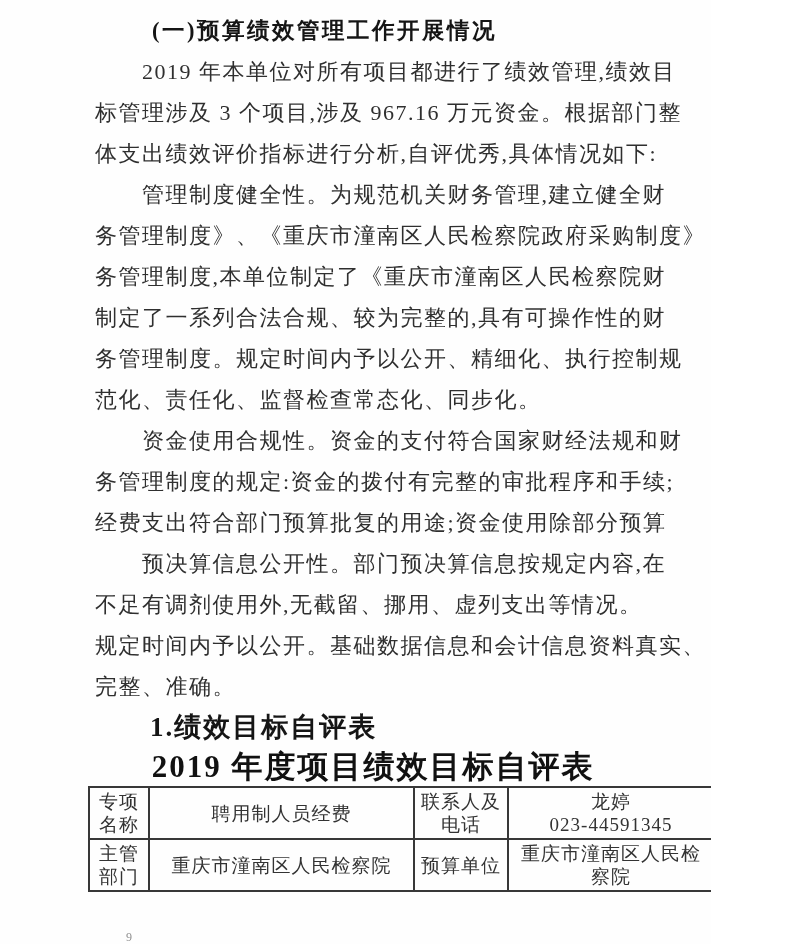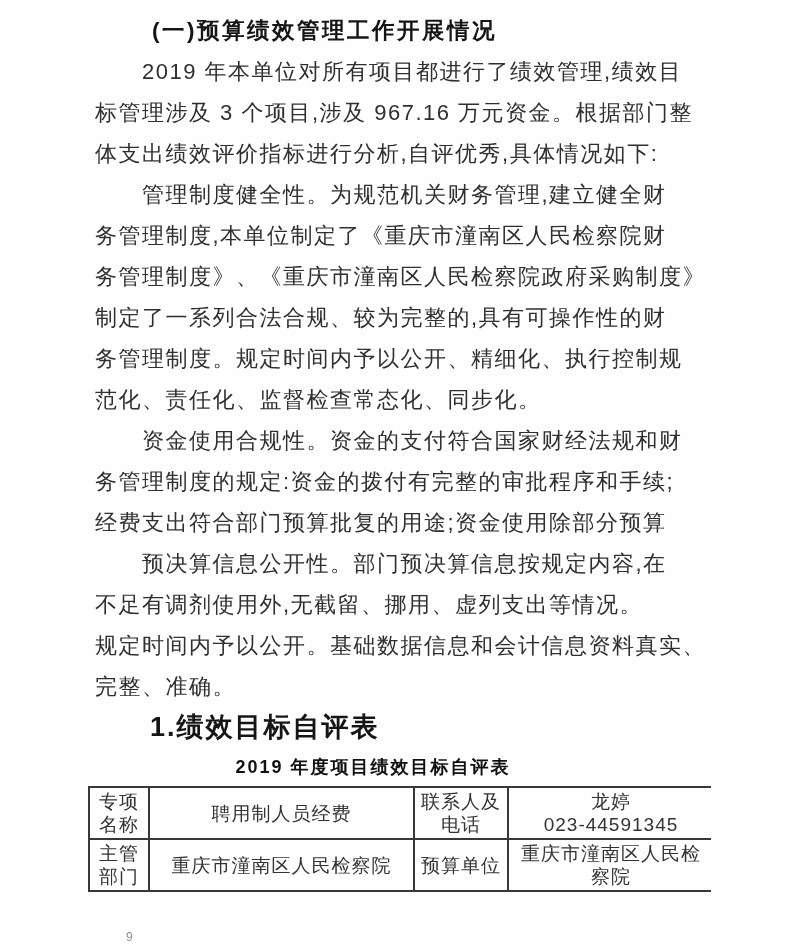--- a/index.html
+++ b/index.html
@@ -1,21 +1,21 @@
 <!DOCTYPE html>
 <html><head>
 <meta charset="utf-8">
 <style>
   * { margin:0; padding:0; box-sizing:border-box; }
   html,body { background:#ffffff; }
   .page {
     position:relative;
     width:711px; height:944px;
     background:#fefefe;
-    font-family:Liberation Sans, sans-serif;
+    font-family:Liberation Serif, serif;
     color:#2f2f2f;
     overflow:hidden;
   }
   .content {
     padding:10px 76px 0 95px; 
   }
   .line {
     height:41px; line-height:41px;
     font-size:22px; letter-spacing:1.5px;
     white-space:nowrap;
@@ -30,21 +30,21 @@
   }
   .sub-heading {
     height:41px; line-height:41px;
     font-size:27px; font-weight:700;
     letter-spacing:2px; color:#151515;
     padding-left:55px; white-space:nowrap;
   }
   .table-title {
     height:38px; line-height:38px;
     text-align:center;
-    font-size:18px; font-weight:700;
+    font-size:31px; font-weight:700;
     letter-spacing:2px; color:#111111;margin-left:35px;
   }
   table.selfeval {
     border-collapse:collapse;
     table-layout:fixed;
     margin-left:88px;
     width:625px;
   }
   table.selfeval td {
     border:2px solid #383838;
@@ -72,22 +72,22 @@
 <div class="page">
   <div class="content">
 
     <div class="sec-heading">(一)预算绩效管理工作开展情况</div>
 
     <div class="line indent">2019 年本单位对所有项目都进行了绩效管理,绩效目</div>
     <div class="line">标管理涉及 3 个项目,涉及 967.16 万元资金。根据部门整</div>
     <div class="line">体支出绩效评价指标进行分析,自评优秀,具体情况如下:</div>
 
     <div class="line indent">管理制度健全性。为规范机关财务管理,建立健全财</div>
+    <div class="line">务管理制度》、《重庆市潼南区人民检察院政府采购制度》</div>
     <div class="line">务管理制度,本单位制定了《重庆市潼南区人民检察院财</div>
-    <div class="line">务管理制度》、《重庆市潼南区人民检察院政府采购制度》</div>
     <div class="line">制定了一系列合法合规、较为完整的,具有可操作性的财</div>
     <div class="line">务管理制度。规定时间内予以公开、精细化、执行控制规</div>
     <div class="line">范化、责任化、监督检查常态化、同步化。</div>
 
     <div class="line indent">资金使用合规性。资金的支付符合国家财经法规和财</div>
     <div class="line">务管理制度的规定:资金的拨付有完整的审批程序和手续;</div>
     <div class="line">经费支出符合部门预算批复的用途;资金使用除部分预算</div>
     <div class="line indent">预决算信息公开性。部门预决算信息按规定内容,在</div>
 
     <div class="line">不足有调剂使用外,无截留、挪用、虚列支出等情况。</div>

